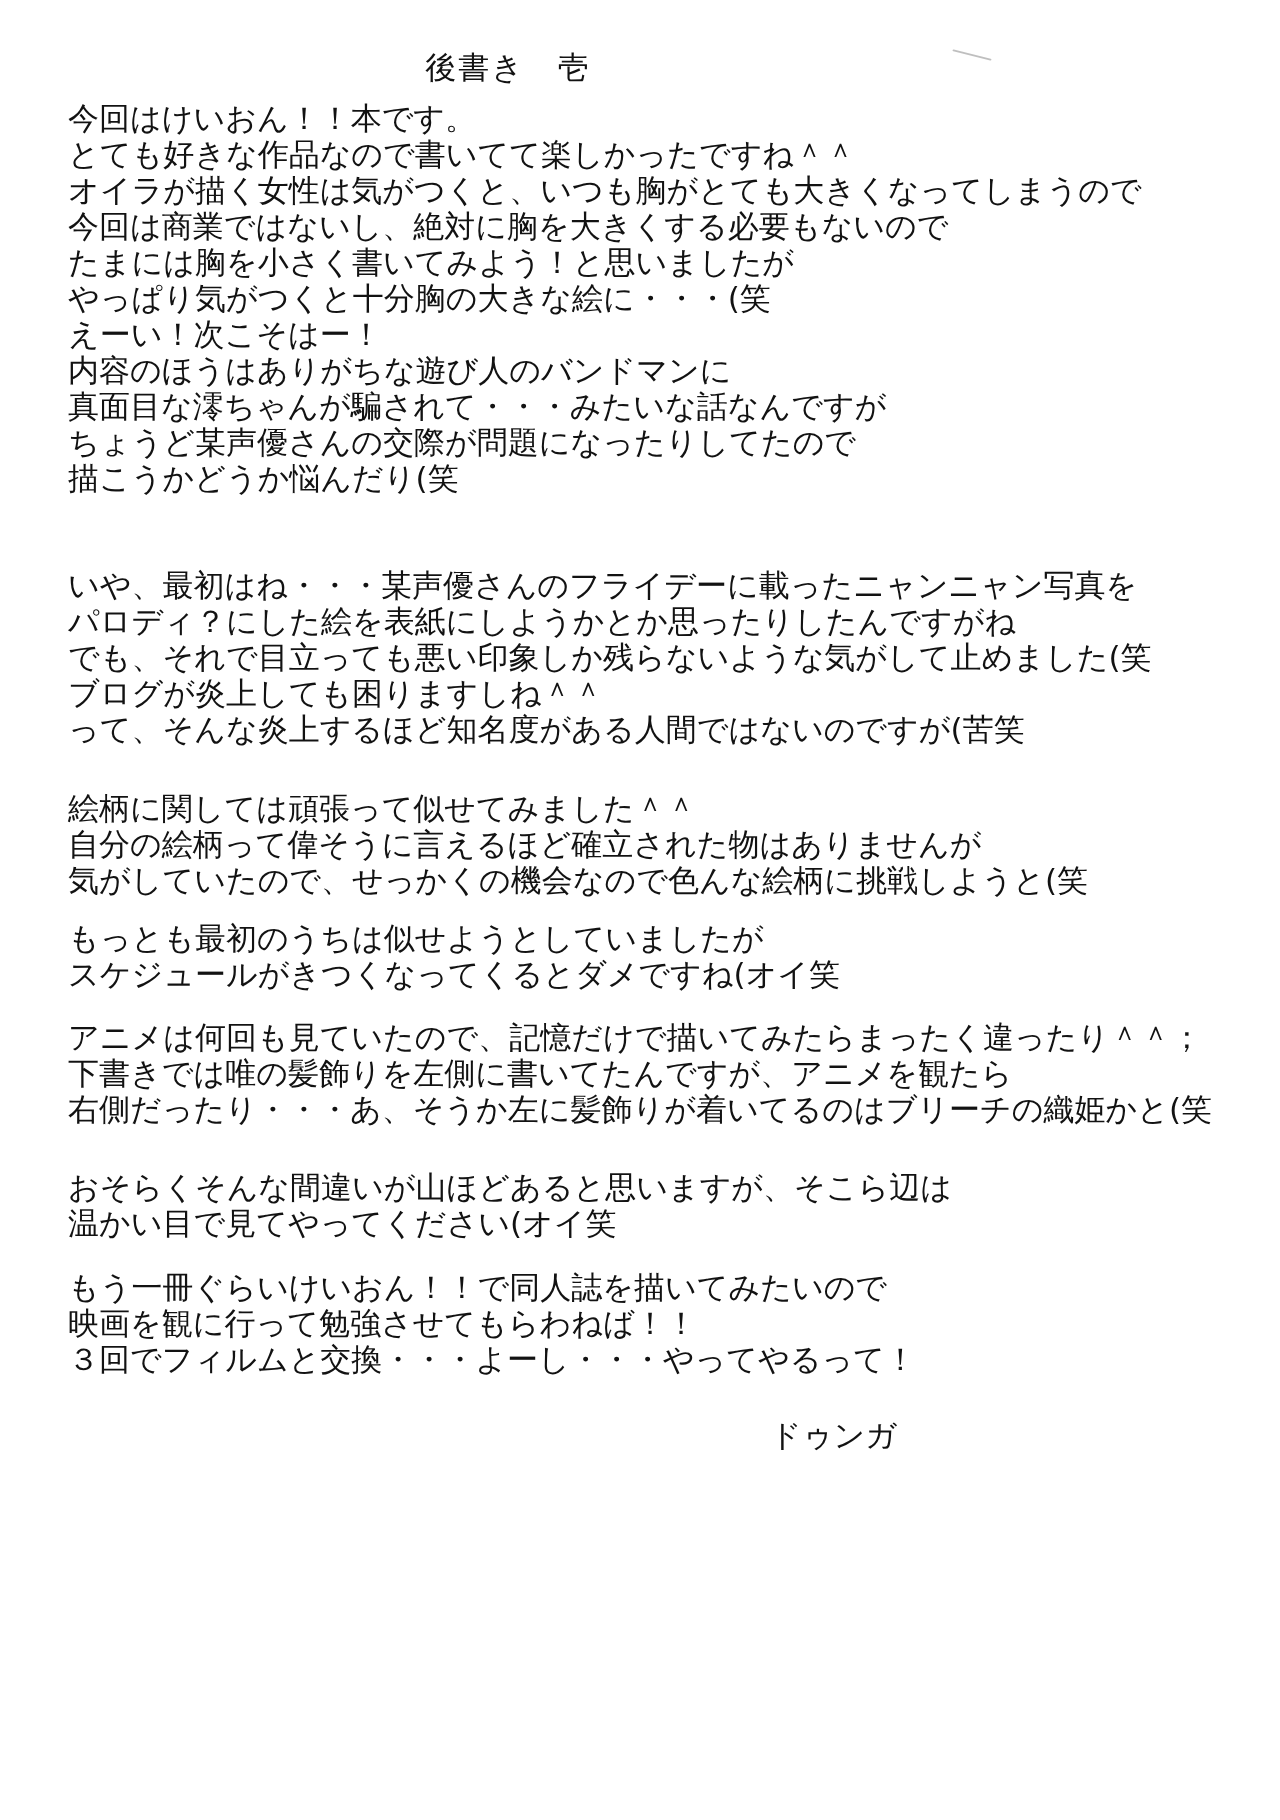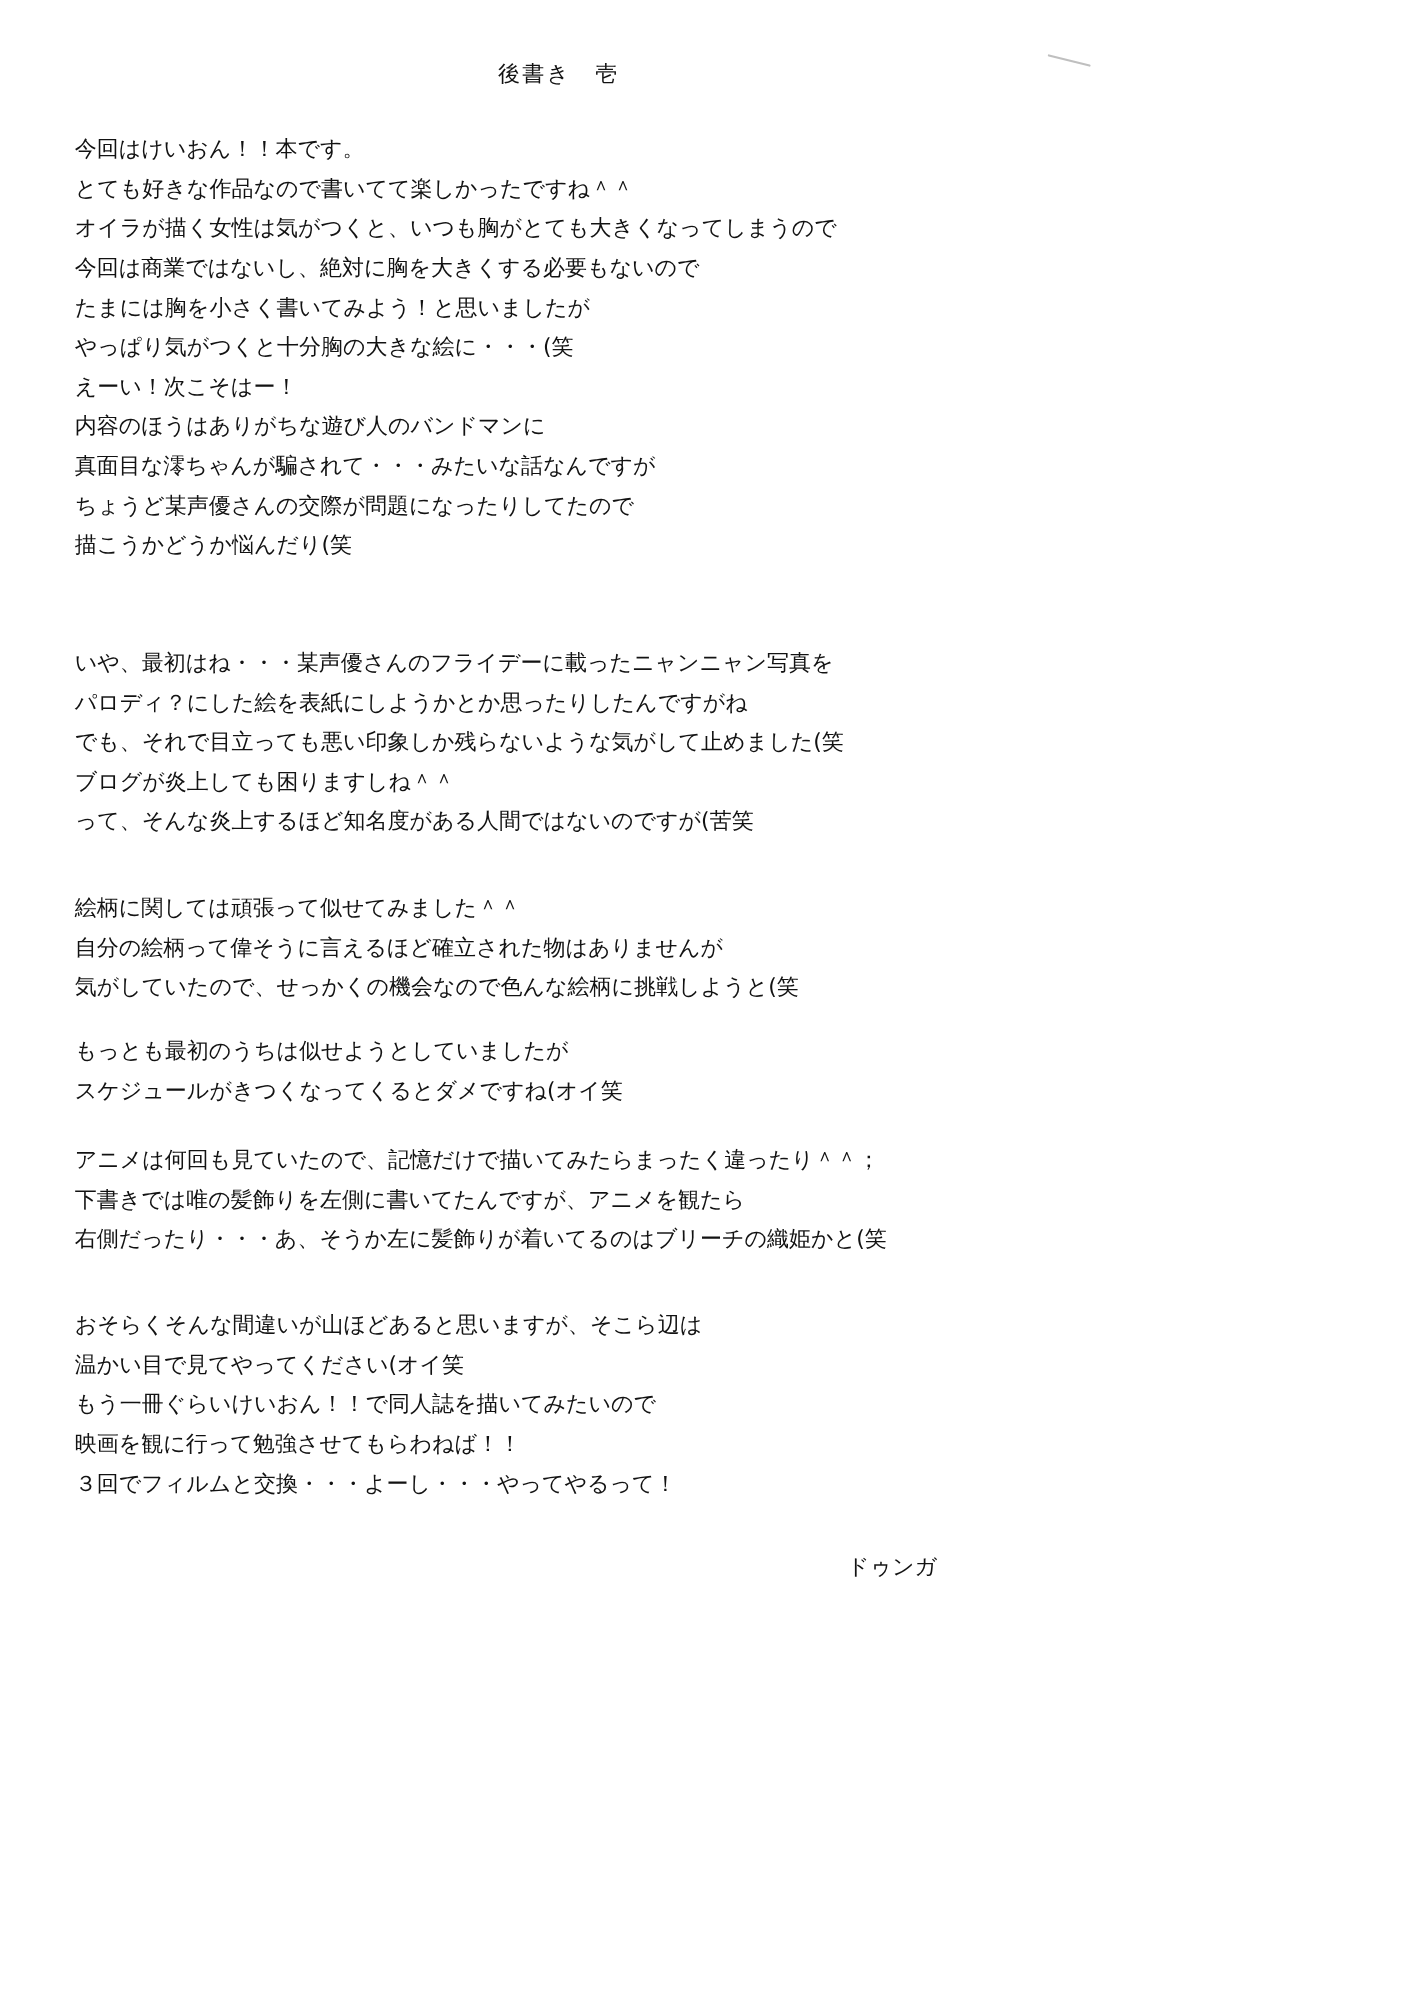--- a/index.html
+++ b/index.html
@@ -7,44 +7,44 @@
     padding: 0;
     background: #ffffff;
   }
   .page {
     position: relative;
     width: 1280px;
     height: 1820px;
     background: #ffffff;
     color: #121212;
     font-family: "DejaVu Sans", sans-serif;
-    font-size: 20px;
+    font-size: 31px;
     line-height: 36px;
     overflow: hidden;
   }
   .content {
     padding: 49px 0 0 68px;
   }
   .doc-title {
     width: 880px;
     text-align: center;
     letter-spacing: 2px;
     white-space: pre;
   }
   .para { margin: 0; }
   .line { white-space: pre; }
   .p1 { margin-top: 45px; }
-  .p2 { margin-top: 32px; }
+  .p2 { margin-top: 15px; }
   .p3 { }
   .p4 { margin-top: 71px; }
   .p5 { margin-top: 43px; }
   .p6 { margin-top: 22px; }
   .p7 { margin-top: 27px; }
   .p8 { margin-top: 42px; }
-  .p9 { }
+  .p9 { margin-top: 28px; }
   .signature {
     margin-top: 40px;
     margin-left: 702px;
     white-space: pre;
   }
   .artifact {
     position: absolute;
     left: 952px;
     top: 54px;
     width: 40px;

